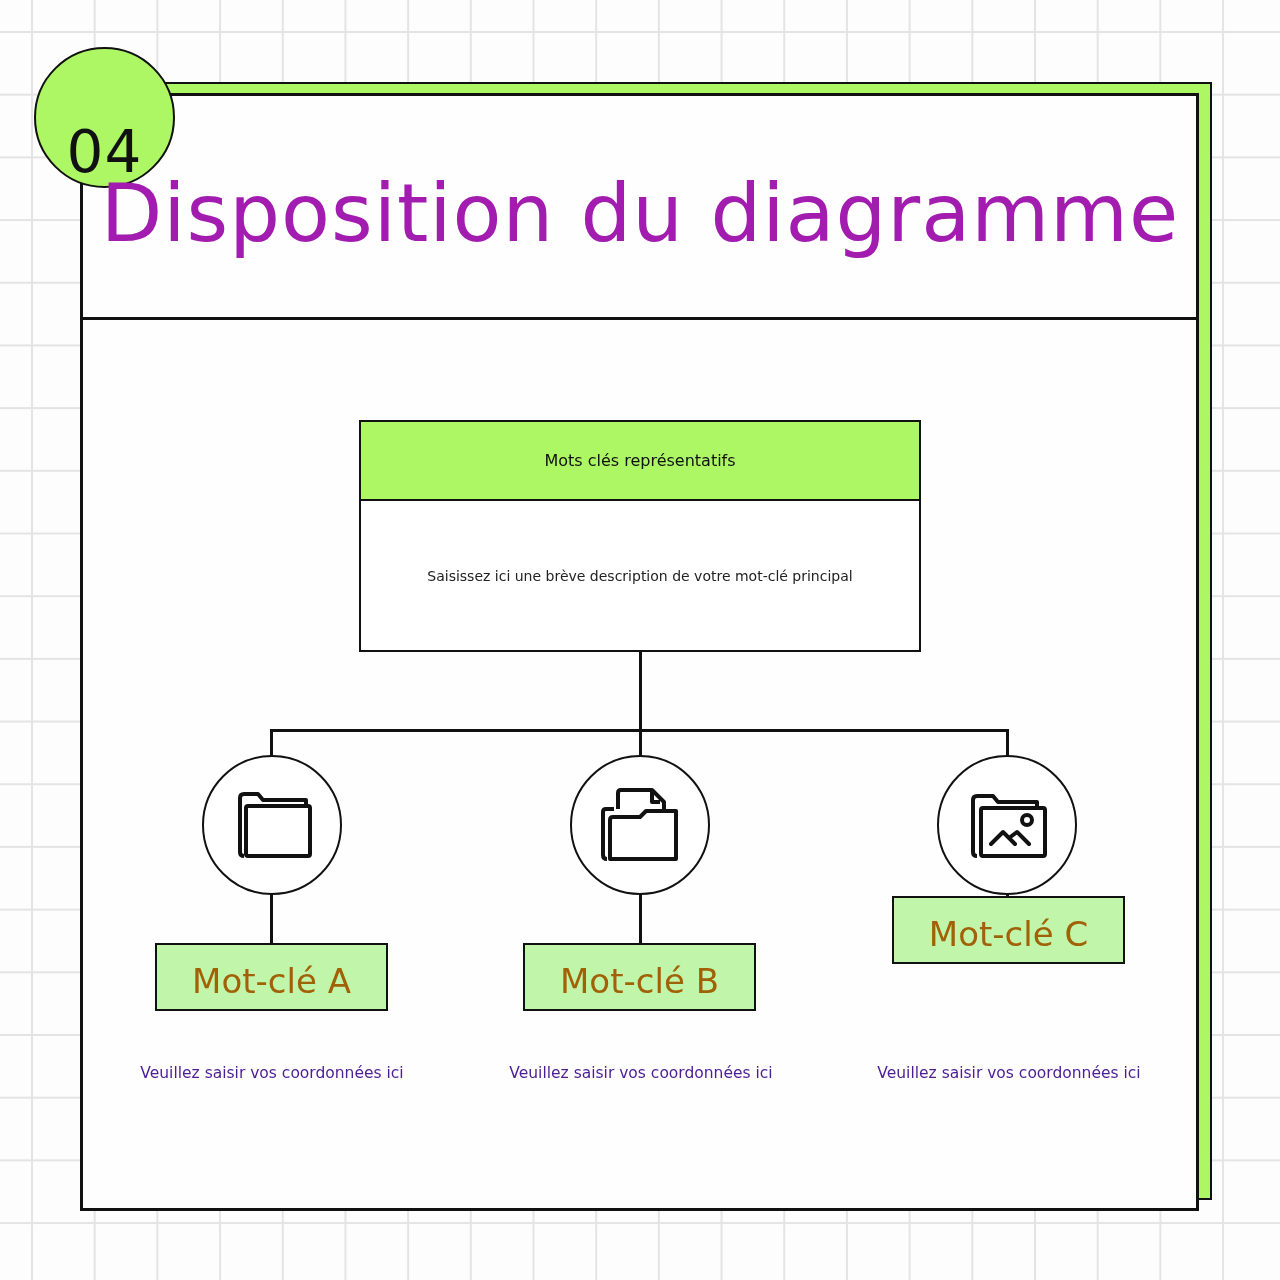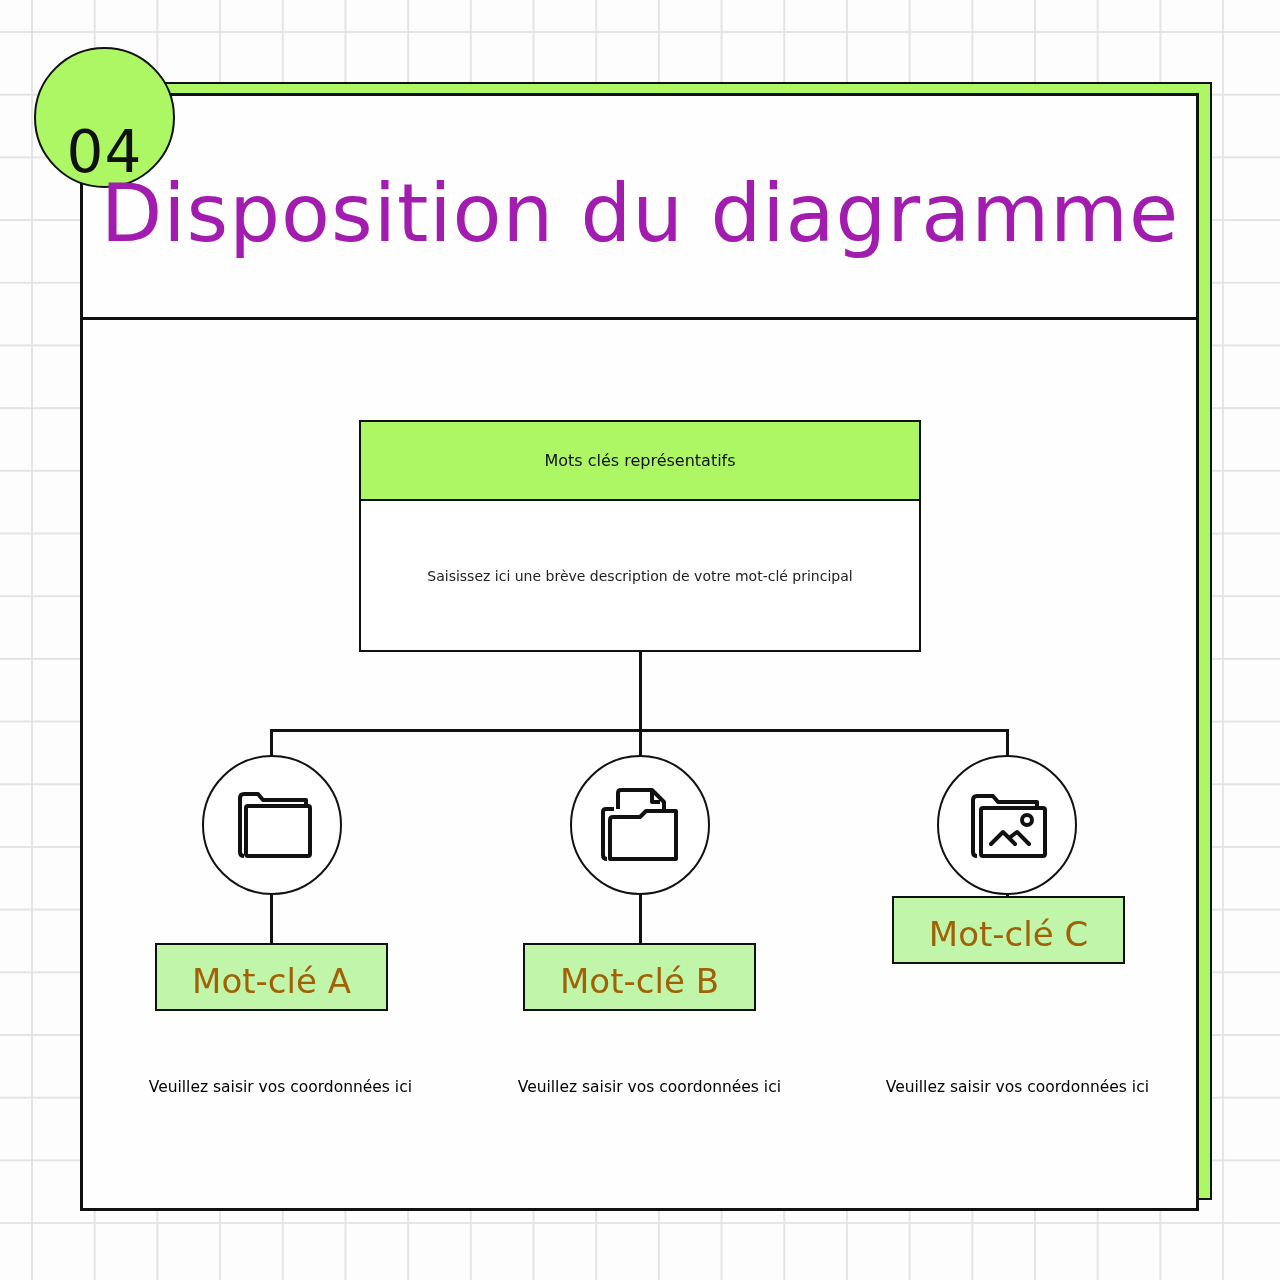--- a/index.html
+++ b/index.html
@@ -55,21 +55,21 @@
     width:140px; height:140px; border-radius:50%;
     border:2px solid #111; background:#fff;
     display:flex; align-items:center; justify-content:center;
   }
   .label-box {
     width:233px; height:68px; background:#c1f5a9; border:2px solid #111;
     display:flex; align-items:center; justify-content:center;
     font-size:34px; color:#a16207; padding-top:8px;
   }
   .desc {
-    width:280px; text-align:right; font-size:15.5px; line-height:17px; color:#000000;margin-top:14px;
+    width:280px; text-align:center; font-size:15.5px; line-height:17px; color:#4c1d95;
   }
 </style>
 </head>
 <body>
 
 <div class="abs green-back"></div>
 <div class="abs card"></div>
 <div class="abs divider"></div>
 
 <div class="abs badge">

